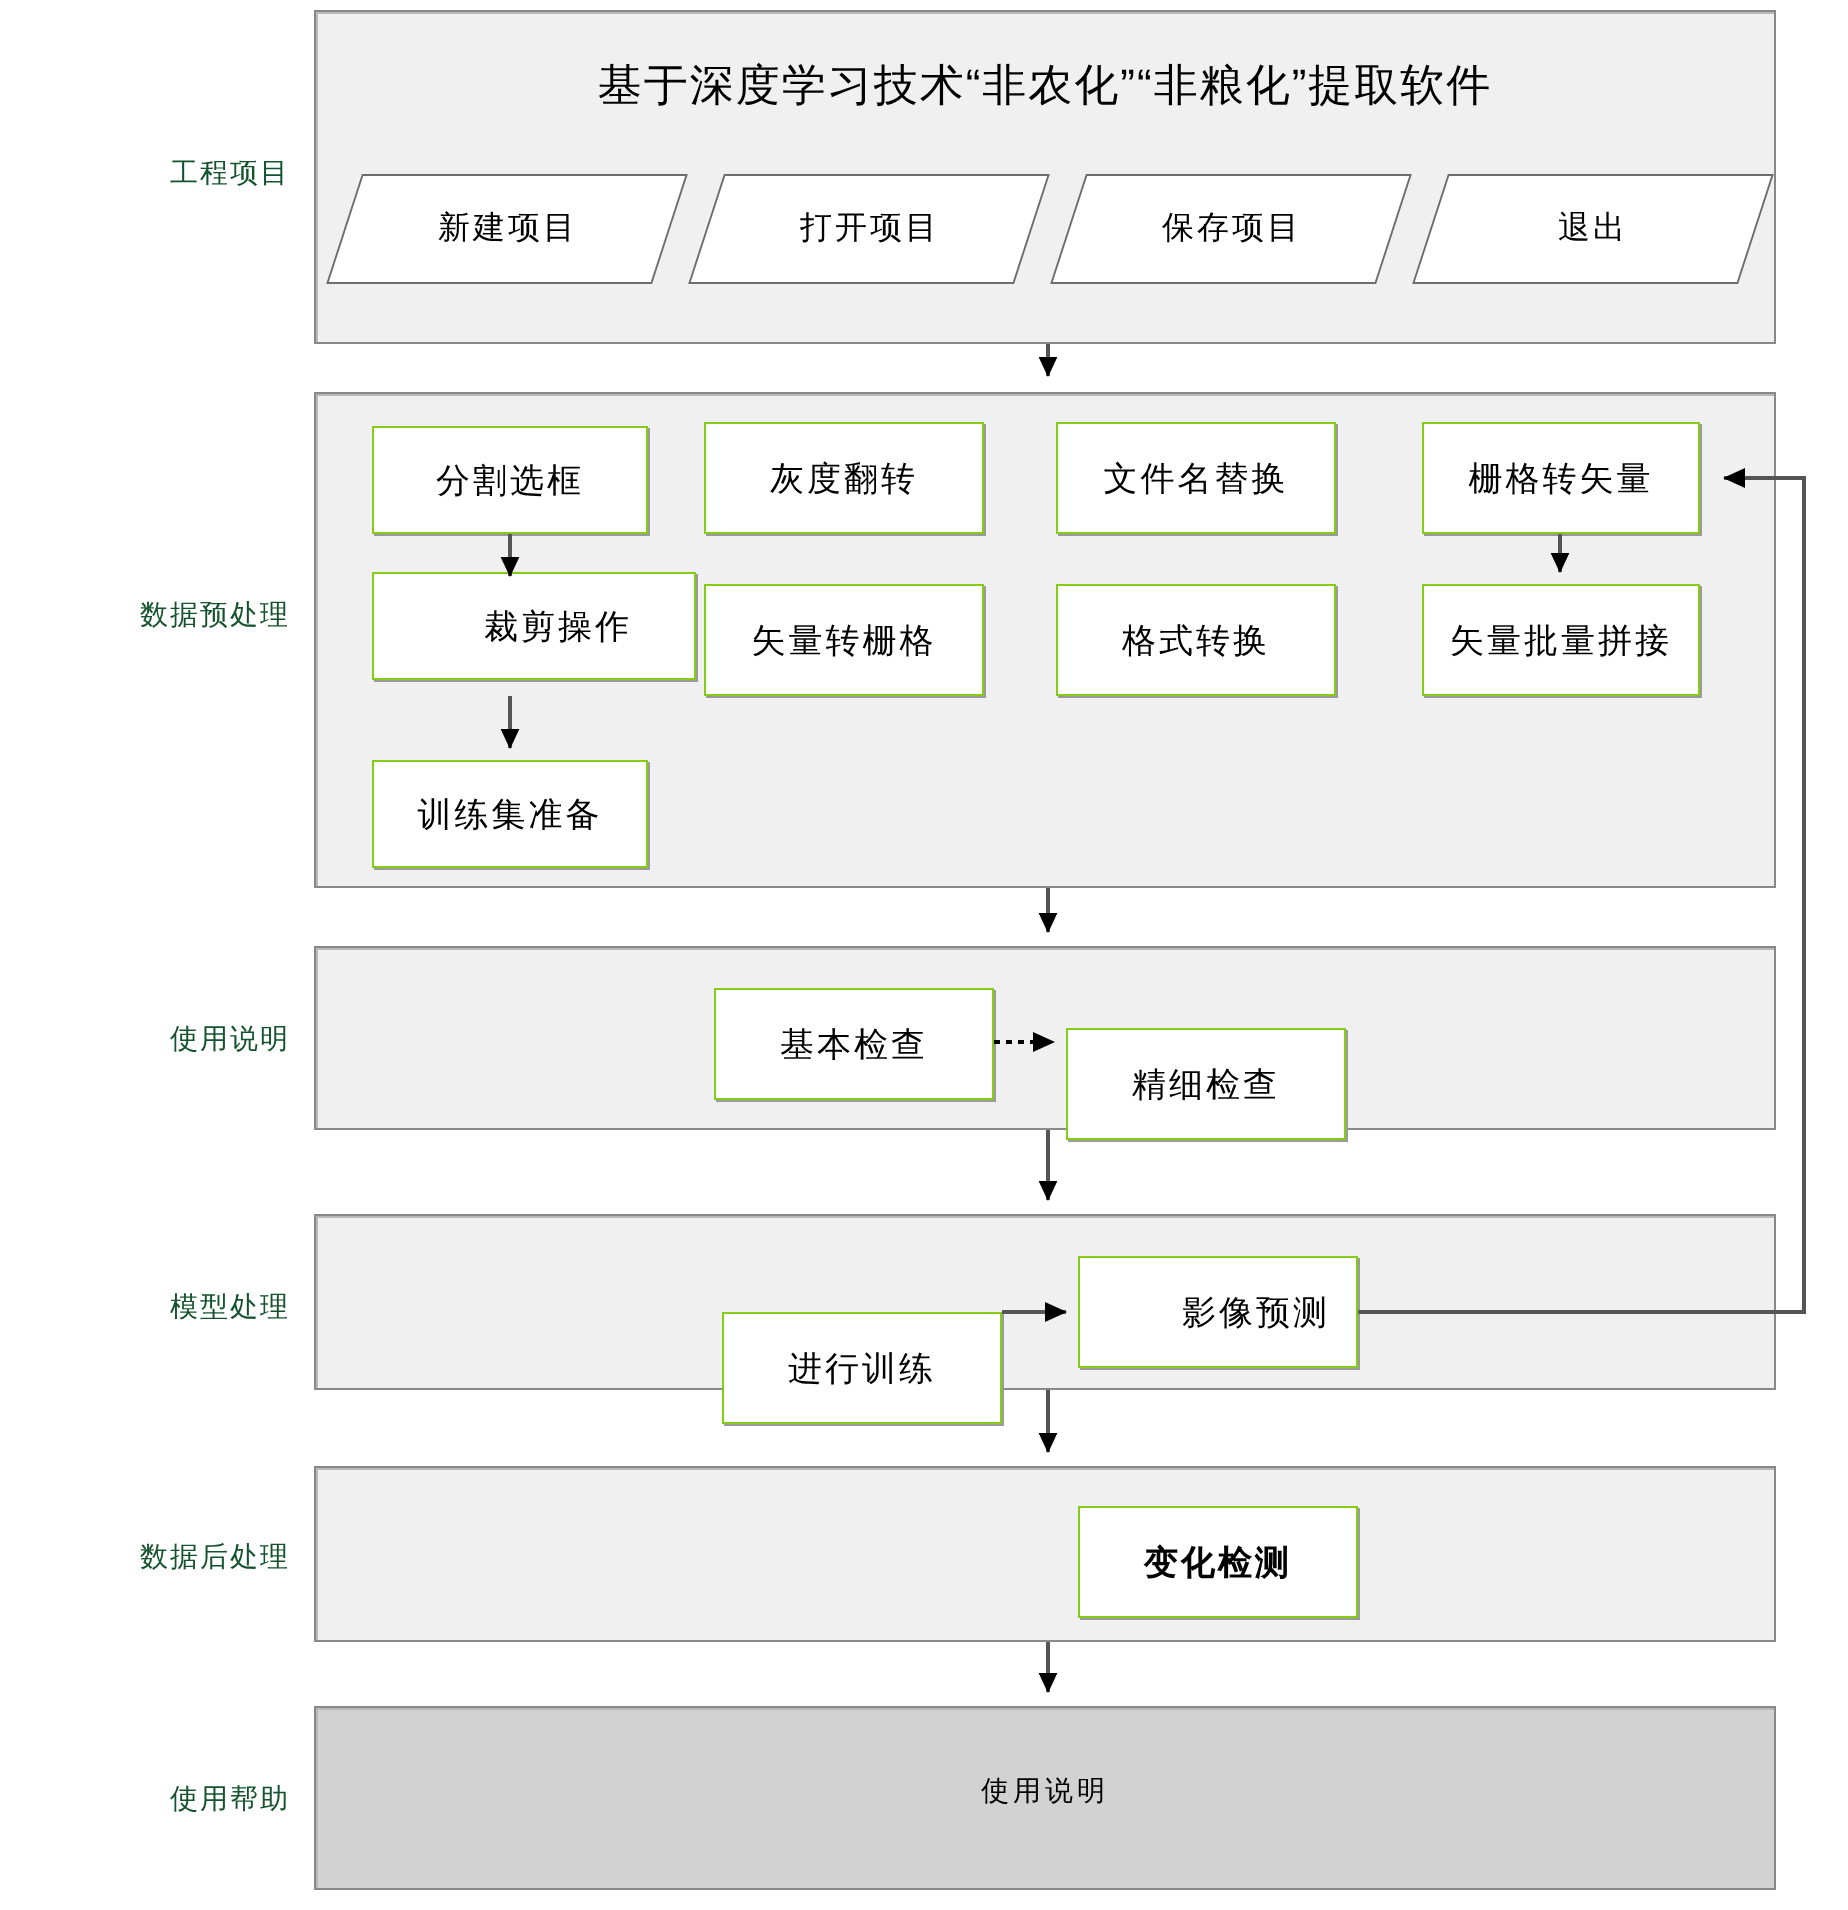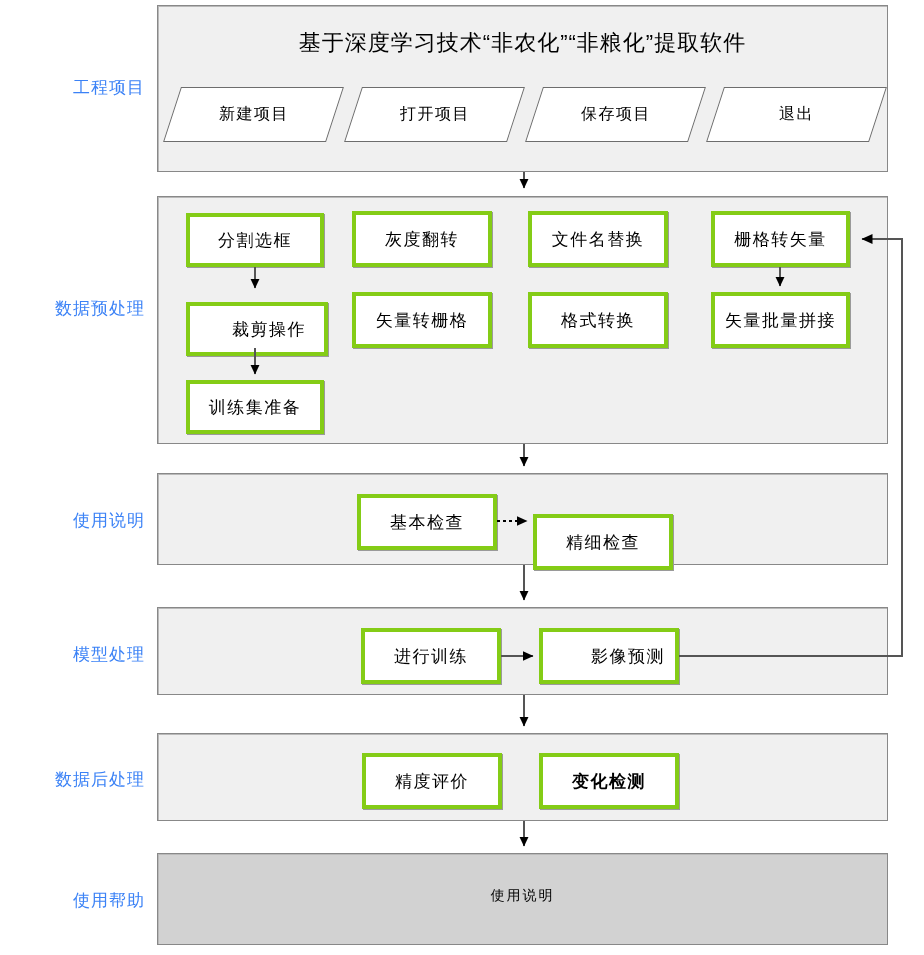--- a/index.html
+++ b/index.html
@@ -2,24 +2,24 @@
 <html><head>
 <meta charset="utf-8">
 <style>
   html,body{margin:0;padding:0;background:#ffffff;}
   body{font-family:"Liberation Sans","DejaVu Sans",sans-serif;color:#000;}
   #canvas{position:relative;width:924px;height:955px;background:#fff;overflow:hidden;}
 
   .stage-label{
     position:absolute;
     text-align:right;
-    font-size:17px;
+    font-size:14px;
     line-height:1;
     letter-spacing:1px;
-    color:#3b82f6;
+    color:#14532d;
     white-space:nowrap;
   }
 
   .panel{
     position:absolute;
     background:#f0f0f0;
     border:1px solid #888888;
     box-sizing:border-box;
     box-shadow:1px 1px 0 0 #b9b9b9 inset;
   }
@@ -33,21 +33,21 @@
     text-align:center;
     font-size:22px;
     letter-spacing:1px;
     white-space:nowrap;
     color:#000;
   }
 
   .node{
     position:absolute;
     background:#ffffff;
-    border:4px solid #84cc16;
+    border:1px solid #84cc16;
     box-sizing:border-box;
     display:flex;
     align-items:center;
     justify-content:center;
     font-size:17px;
     letter-spacing:1.5px;
     color:#000;
     box-shadow:1px 1px 0 0 #9a9a9a;
   }
 
@@ -104,42 +104,41 @@
   <div class="para-btn" style="left:534px;top:87px;width:163px;height:55px;">
     <span>保存项目</span>
   </div>
   <div class="para-btn" style="left:715px;top:87px;width:163px;height:55px;">
     <span>退出</span>
   </div>
 
   <div class="panel" style="left:157px;top:196px;width:731px;height:248px;"></div>
 
   <div class="node" style="left:186px;top:213px;width:138px;height:54px;">分割选框</div>
-  <div class="node" style="left:186px;top:302px;width:142px;height:54px;padding-left:24px;">裁剪操作</div>
+  <div class="node" style="left:186px;top:286px;width:162px;height:54px;padding-left:24px;">裁剪操作</div>
   <div class="node" style="left:186px;top:380px;width:138px;height:54px;">训练集准备</div>
 
   <div class="node" style="left:352px;top:211px;width:140px;height:56px;">灰度翻转</div>
   <div class="node" style="left:352px;top:292px;width:140px;height:56px;">矢量转栅格</div>
 
   <div class="node" style="left:528px;top:211px;width:140px;height:56px;">文件名替换</div>
   <div class="node" style="left:528px;top:292px;width:140px;height:56px;">格式转换</div>
 
   <div class="node" style="left:711px;top:211px;width:139px;height:56px;">栅格转矢量</div>
   <div class="node" style="left:711px;top:292px;width:139px;height:56px;">矢量批量拼接</div>
 
   <div class="panel" style="left:157px;top:473px;width:731px;height:92px;"></div>
   <div class="node" style="left:357px;top:494px;width:140px;height:56px;">基本检查</div>
   <div class="node" style="left:533px;top:514px;width:140px;height:56px;">精细检查</div>
 
   <div class="panel" style="left:157px;top:607px;width:731px;height:88px;"></div>
-  <div class="node" style="left:361px;top:628px;width:140px;height:56px;">进行训练</div>
+  <div class="node" style="left:361px;top:656px;width:140px;height:56px;">进行训练</div>
   <div class="node" style="left:539px;top:628px;width:140px;height:56px;padding-left:38px;">影像预测</div>
 
   <div class="panel" style="left:157px;top:733px;width:731px;height:88px;"></div>
-  <div class="node" style="left:362px;top:753px;width:140px;height:56px;">精度评价</div>
   <div class="node" style="left:539px;top:753px;width:140px;height:56px;font-weight:bold;">变化检测</div>
 
   <div class="panel help" style="left:157px;top:853px;width:731px;height:92px;"></div>
   <div class="help-text" style="left:157px;top:887px;width:731px;">使用说明</div>
 
   <svg class="overlay" viewBox="0 0 924 955">
     <defs>
       <marker id="ah" markerWidth="11" markerHeight="11" refX="9.5" refY="5" orient="auto" markerUnits="userSpaceOnUse">
         <path d="M0,0.3 L10,5 L0,9.7 z" fill="#000"></path>
       </marker>

